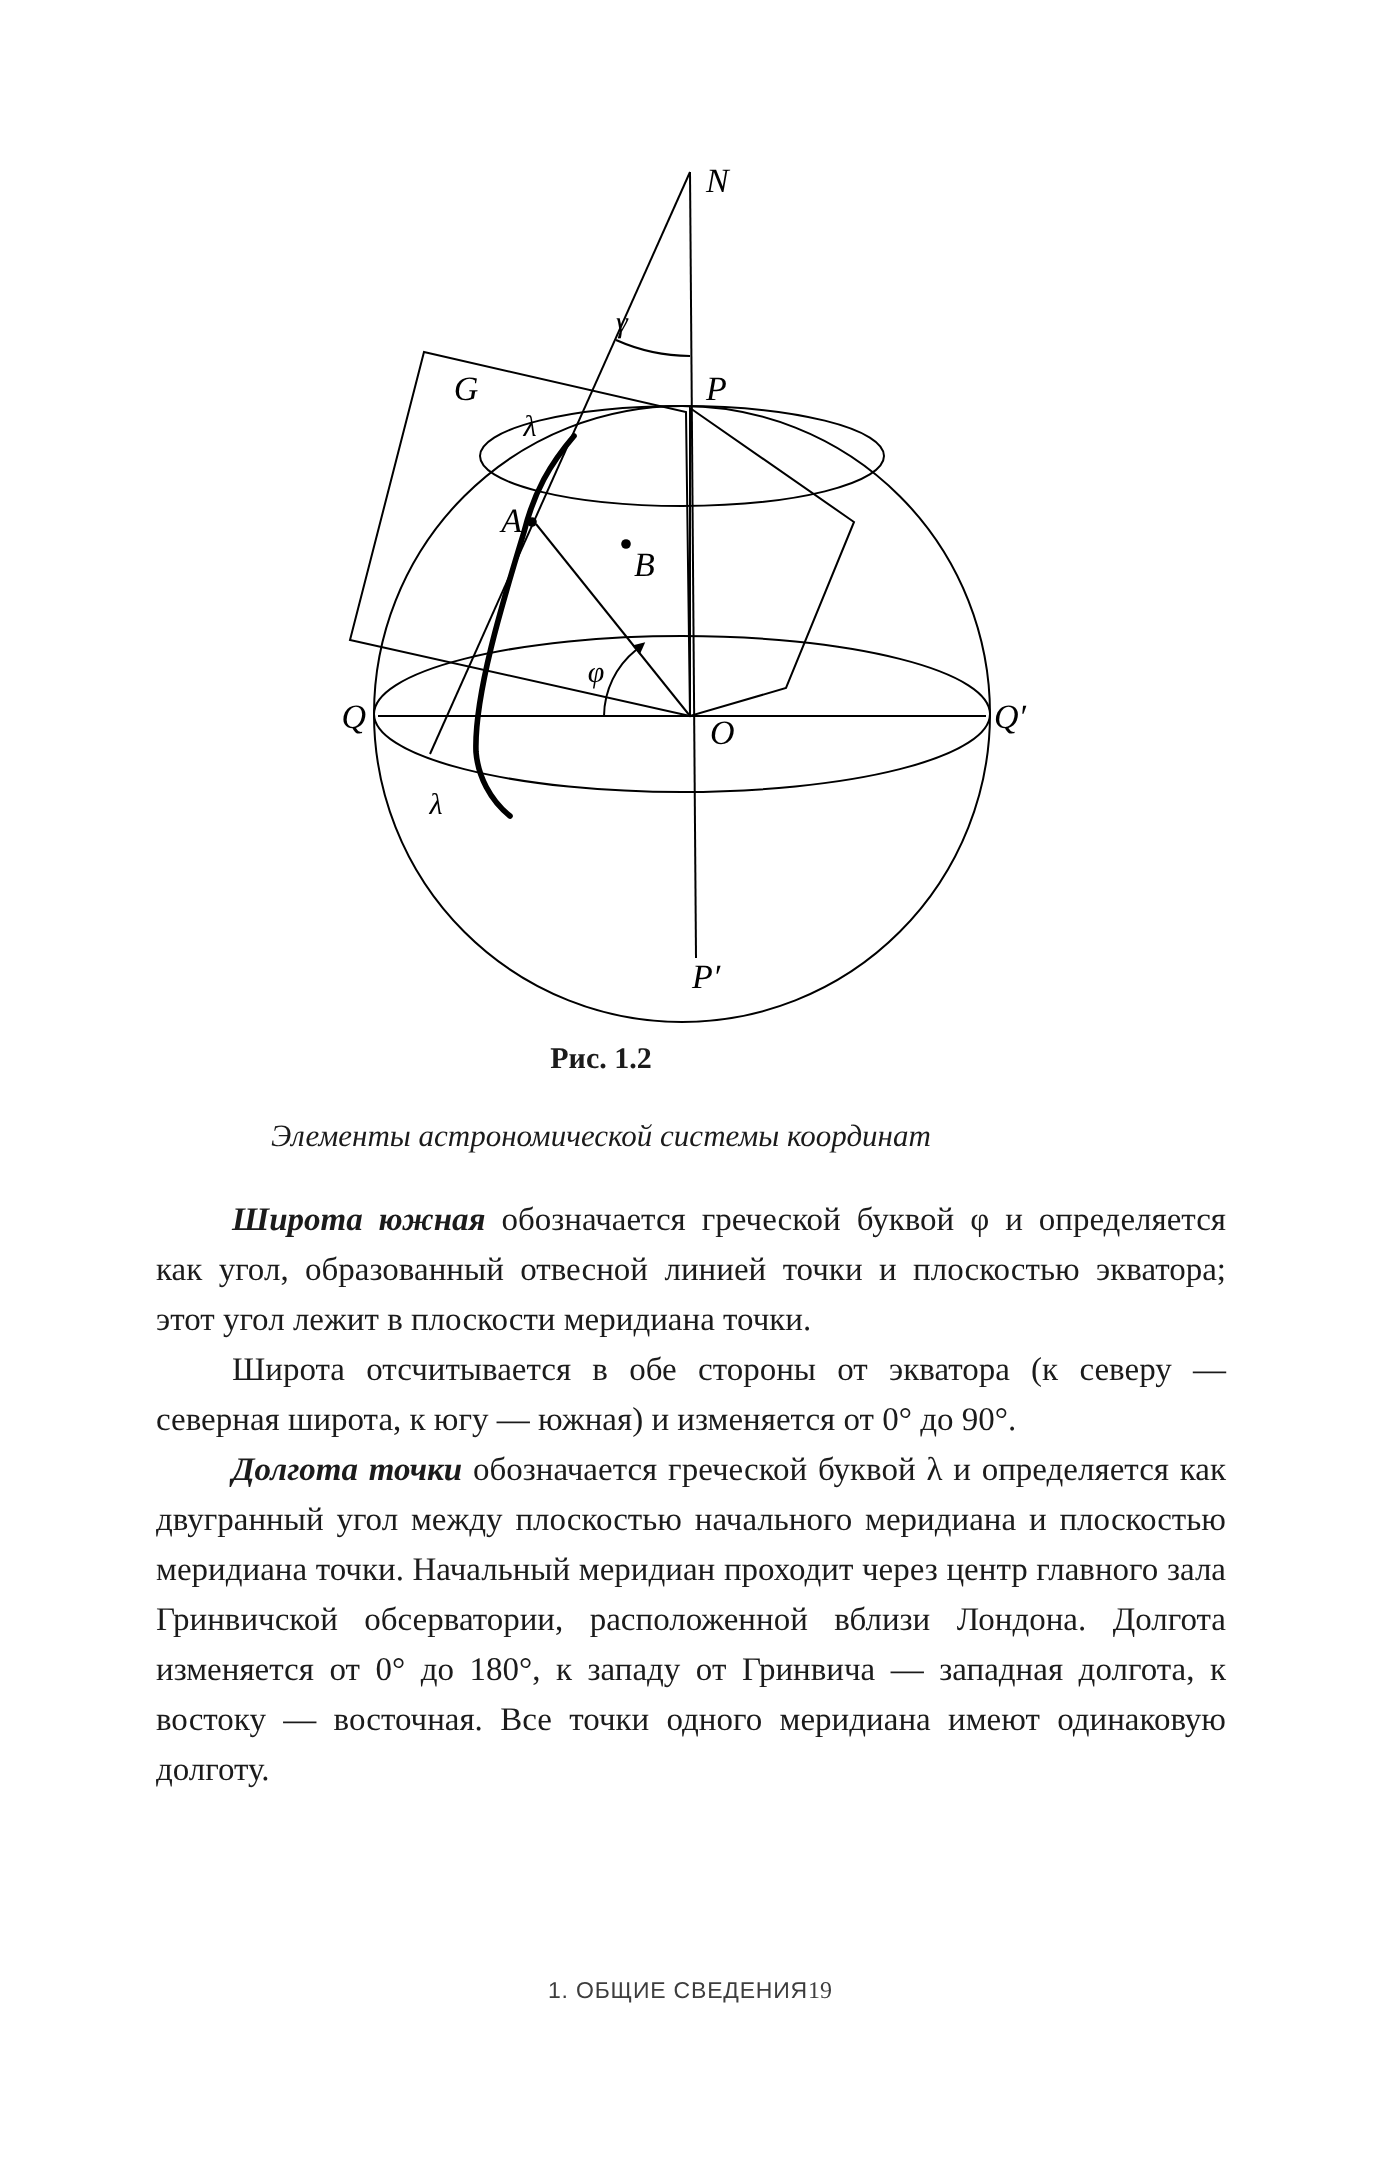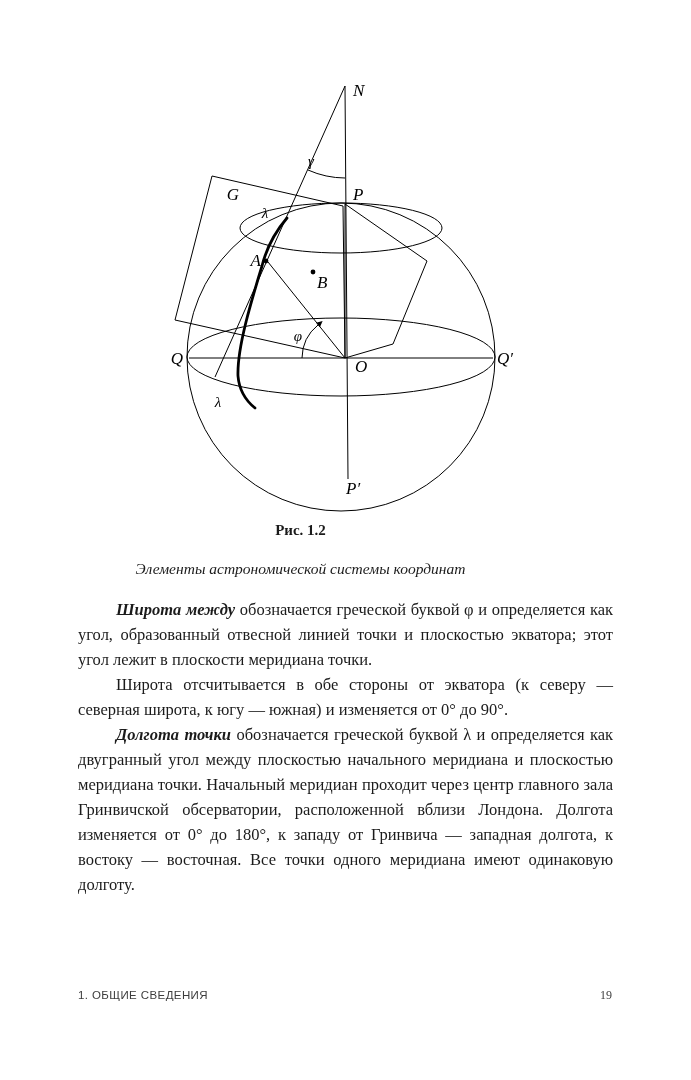--- a/index.html
+++ b/index.html
@@ -38,21 +38,21 @@
     position:absolute;
     left:78px;top:597px;width:535px;
     font-size:16.5px;line-height:25px;
     text-align:justify;
   }
   .body-text p{margin:0;text-indent:38px;}
   .lead{font-weight:bold;font-style:italic;}
   .footer{
     position:absolute;
     left:78px;right:79px;top:988px;
-    display:flex;justify-content:space-between;align-items:baseline;
+    display:flex;justify-content:center;align-items:baseline;
   }
   .footer-section{
     font-family:"Liberation Sans", sans-serif;
     font-size:11.5px;color:#3d3d3d;letter-spacing:0.4px;
   }
   .footer-page{
     font-size:12px;color:#404040;
   }
 </style>
 </head>
@@ -99,21 +99,21 @@
     <text class="dl-greek" x="200" y="148" text-anchor="middle">λ</text>
     <text class="dl-greek" x="153" y="337" text-anchor="middle">λ</text>
   </svg>
 
   <div class="fig-caption-block">
     <div class="fig-num">Рис. 1.2</div>
     <div class="fig-cap">Элементы астрономической системы координат</div>
   </div>
 
   <div class="body-text">
-    <p><span class="lead">Широта между</span><span> обозначается греческой буквой φ и определяется как угол, образованный отвесной линией точки и плоскостью экватора; этот угол лежит в плоскости меридиана точки.</span></p>
+    <p><span class="lead">Широта южная</span><span> обозначается греческой буквой φ и определяется как угол, образованный отвесной линией точки и плоскостью экватора; этот угол лежит в плоскости меридиана точки.</span></p>
     <p><span>Широта отсчитывается в обе стороны от экватора (к северу — северная широта, к югу — южная) и изменяется от 0° до 90°.</span></p>
     <p><span class="lead">Долгота точки</span><span> обозначается греческой буквой λ и определяется как двугранный угол между плоскостью начального меридиана и плоскостью меридиана точки. Начальный меридиан проходит через центр главного зала Гринвичской обсерватории, расположенной вблизи Лондона. Долгота изменяется от 0° до 180°, к западу от Гринвича — западная долгота, к востоку — восточная. Все точки одного меридиана имеют одинаковую долготу.</span></p>
   </div>
 
   <div class="footer">
     <span class="footer-section">1. ОБЩИЕ СВЕДЕНИЯ</span>
     <span class="footer-page">19</span>
   </div>
 
 </div>

